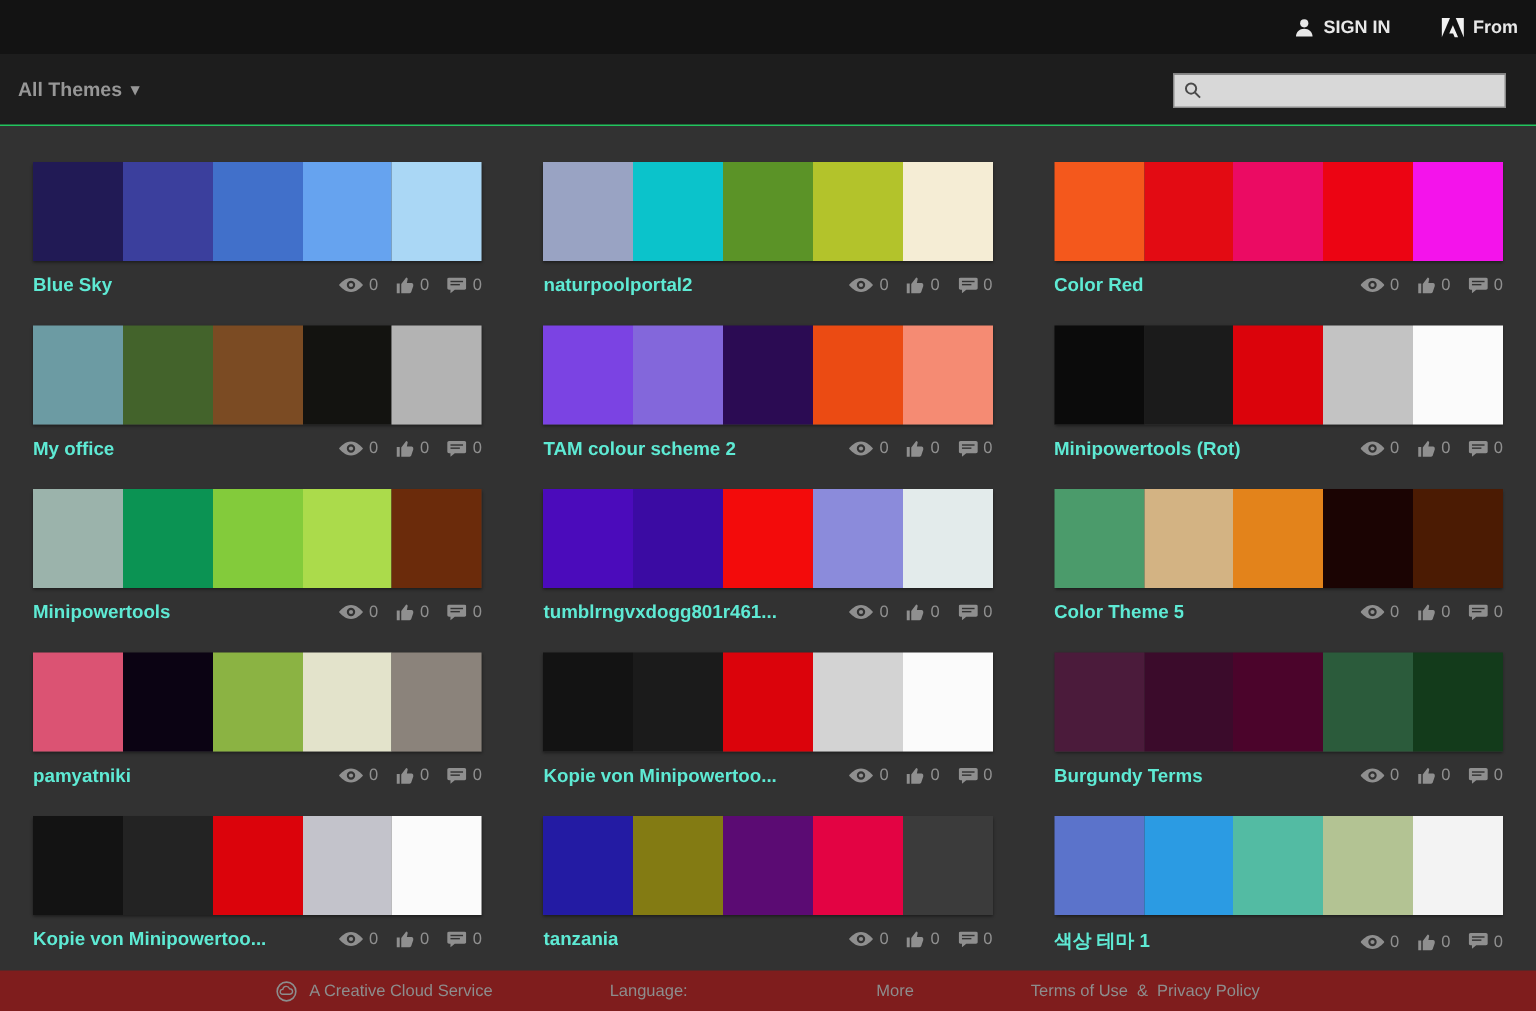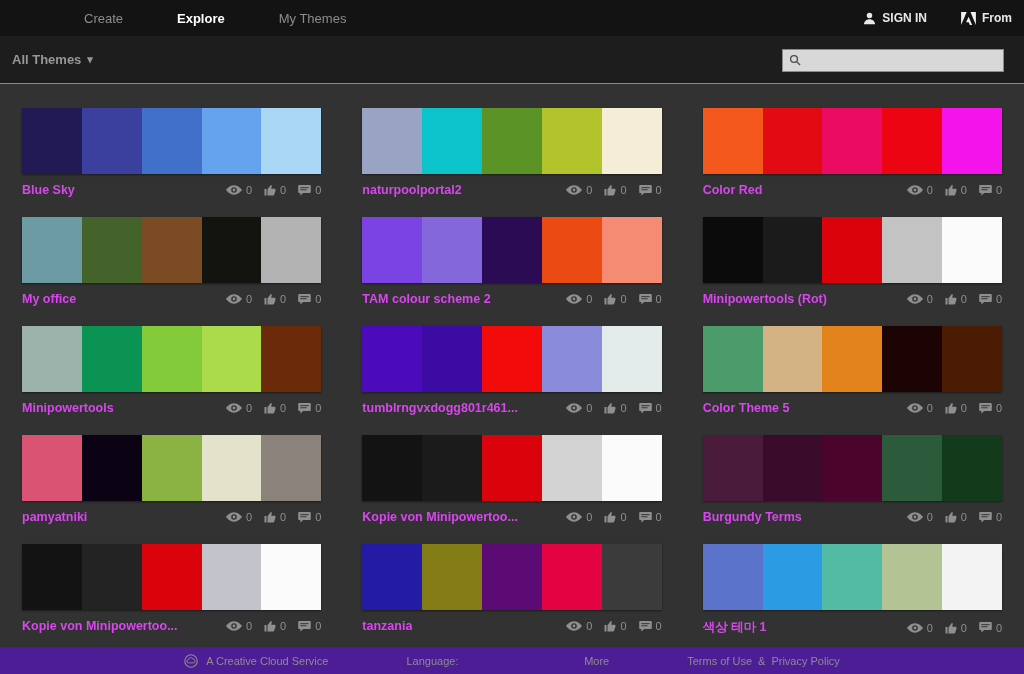--- a/index.html
+++ b/index.html
@@ -31,44 +31,39 @@
     font-size:12px; color:#333; font-family:"Liberation Sans", sans-serif; }
 
   
   .grid { padding:24px 22px 0 22px; display:grid;
     grid-template-columns:repeat(3, 1fr); column-gap:41px; row-gap:20px; }
   .card { width:100%; }
   .palette { display:flex; height:66px; width:100%; box-shadow:0 1px 2px rgba(0,0,0,.45);
     cursor:pointer; }
   .swatch { flex:1; }
   .meta { margin-top:9px; display:flex; align-items:center; justify-content:space-between; }
-  .tname { color:#d946ef; font-size:12.5px; font-weight:bold; cursor:pointer;
+  .tname { color:#5eead4; font-size:12.5px; font-weight:bold; cursor:pointer;
     white-space:nowrap; overflow:hidden; max-width:170px; }
   .stats { display:flex; align-items:center; gap:4px; color:#8f8f8f; font-size:11px; }
   .stats .grp { display:flex; align-items:center; gap:4px; margin-left:8px; }
   .stats svg { display:block; }
 
   
   .footer { position:absolute; left:0; bottom:0; width:1024px; height:27px;
-    background:#4c1d95; display:flex; align-items:center; justify-content:center;
+    background:#7f1d1d; display:flex; align-items:center; justify-content:center;
     gap:78px; color:#8d8d8d; font-size:11px; }
   .f-item { display:flex; align-items:center; gap:8px; }
   .lang-link { color:#3a9bf0; text-decoration:underline; cursor:pointer; font-weight:bold;margin-top:47px; }
   .f-link { cursor:pointer; }
   .legal { display:flex; gap:6px; align-items:center;justify-content:space-between; }
 </style>
 </head>
 <body>
 
 <div class="topbar">
-  <div class="main-nav">
-    <span class="nav-item">Create</span>
-    <span class="nav-item active">Explore</span>
-    <span class="nav-item">My Themes</span>
-  </div>
   <div class="topbar-right">
     <span class="signin">
       <svg width="13" height="13" viewBox="0 0 20 20">
         <circle cx="10" cy="5.5" r="4.2" fill="#e8e8e8"></circle>
         <path d="M1.5 19c0-4.7 3.8-8 8.5-8s8.5 3.3 8.5 8z" fill="#e8e8e8"></path>
       </svg>
       <span>SIGN IN</span>
     </span>
     <span class="adobe-link">
       <svg width="15" height="13" viewBox="0 0 30 26.4">

